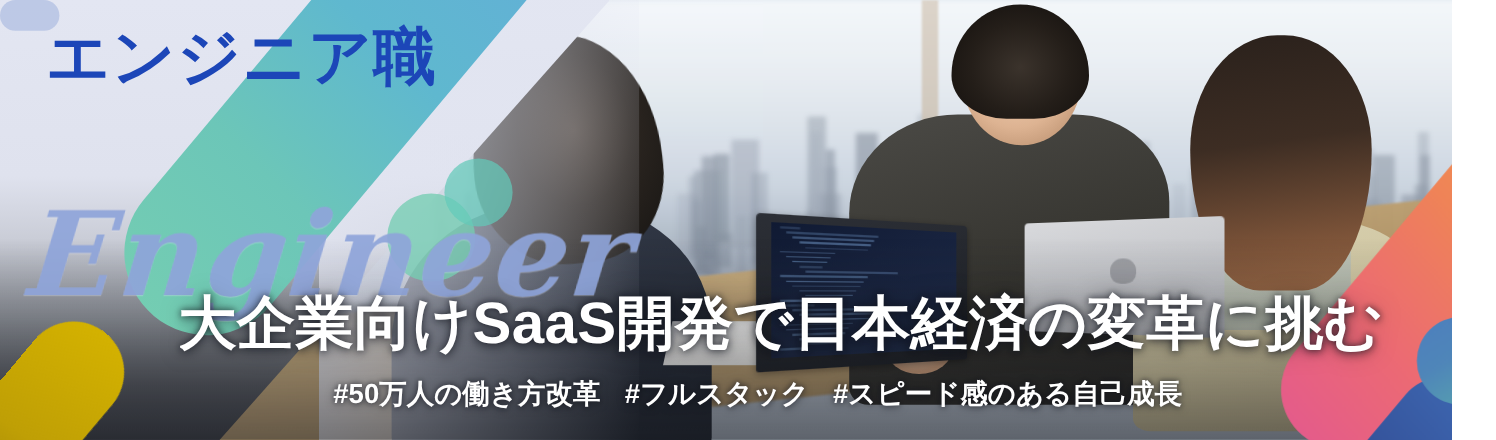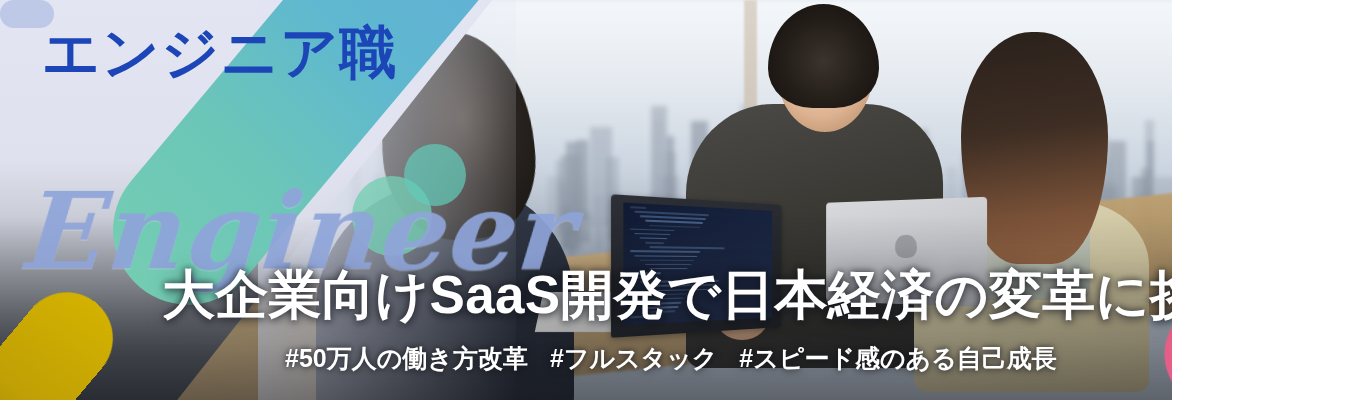--- a/index.html
+++ b/index.html
@@ -1,20 +1,20 @@
 <!DOCTYPE html>
 <html><head>
 <meta charset="utf-8">
 <style>
   html,body{margin:0;padding:0;background:#fff;}
   body{font-family:"Liberation Sans","DejaVu Sans",sans-serif;}
 
   #banner{
     position:relative;
-    width:1172px;height:400px;
+    width:1320px;height:400px;
     overflow:hidden;
     background:#e3e6f2;
   }
 
   
   .photo-wrap{
     position:absolute;inset:0;
     clip-path:polygon(36.5% 0%, 100% 0%, 100% 100%, 11.5% 100%);
   }
   
@@ -238,21 +238,21 @@
   .headline{
     position:absolute;left:162px;top:268px;
     font-size:53px;font-weight:700;color:#fff;
     letter-spacing:.005em;line-height:1;white-space:nowrap;
     text-shadow:
       0 0 6px rgba(20,22,30,.62),
       0 2px 10px rgba(20,22,30,.55),
       0 0 22px rgba(20,22,30,.35);
   }
   .tags{
-    position:absolute;left:285px;top:346px;
+    position:absolute;left:303px;top:346px;
     font-size:25px;font-weight:700;color:#fff;
     line-height:1;white-space:nowrap;
     text-shadow:
       0 0 5px rgba(20,22,30,.6),
       0 1px 8px rgba(20,22,30,.55);
   }
   .tags span{margin-right:22px;}
   .tags span:last-child{margin-right:0;}
 </style>
 </head>

